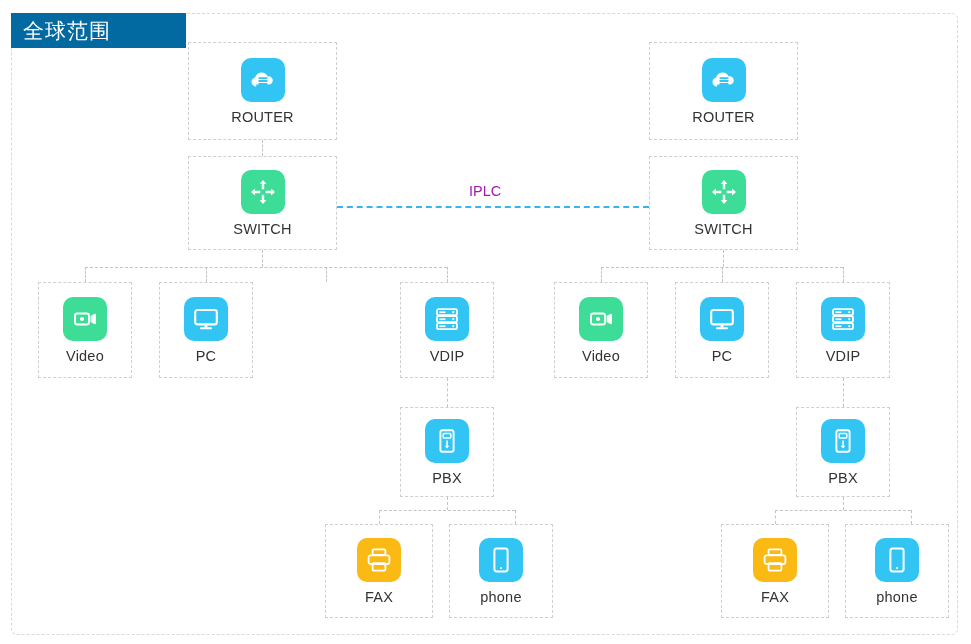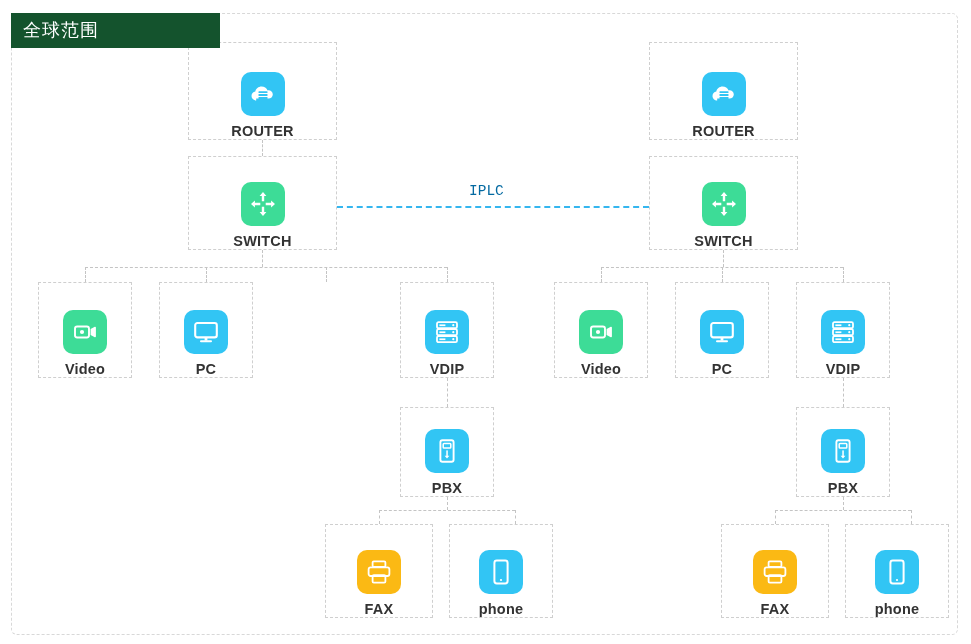--- a/index.html
+++ b/index.html
@@ -14,37 +14,36 @@
     position:absolute;left:0;top:0;width:971px;height:644px;
   }
   .outer-region{
     position:absolute;left:11px;top:13px;width:947px;height:622px;
     border:1px dashed #d8d8d8;border-radius:6px;box-sizing:border-box;
     background:#fff;
   }
 
   
   .region-title{
-    position:absolute;left:11px;top:13px;width:209px;height:35px;
-    background:#14532d;color:#ffffff;
-    font-size:18px;line-height:35px;
+    position:absolute;left:11px;top:13px;width:175px;height:35px;
+    background:#0369a1;color:#ffffff;
+    font-size:21px;line-height:35px;
     padding-left:12px;box-sizing:border-box;
     letter-spacing:1px;
     z-index:6;
   }
 
   
   .node{
     position:absolute;box-sizing:border-box;
     border:1px dashed #cfcfcf;
     display:flex;flex-direction:column;
-    align-items:center;justify-content:flex-end;
+    align-items:center;justify-content:center;
     background:transparent;
     z-index:4;
-    font-weight:bold;
   }
   .node .glyph{
     width:44px;height:44px;border-radius:10px;
     display:flex;align-items:center;justify-content:center;
     margin-bottom:7px;
   }
   .node .glyph svg{display:block;}
   .node .caption{
     font-size:14.5px;color:#333333;white-space:nowrap;
     letter-spacing:.2px;
@@ -57,23 +56,22 @@
 
   
   .conn{position:absolute;z-index:2;}
   .conn-v{border-left:1px dashed #c4c4c4;width:0;}
   .conn-h{border-top:1px dashed #c4c4c4;height:0;}
   .link-iplc{
     position:absolute;height:0;z-index:3;
     border-top:2px dashed #35b6ef;
   }
   .link-label{
-    position:absolute;font-size:14.5px;color:#0369a1;z-index:5;
+    position:absolute;font-size:14.5px;color:#a21caf;z-index:5;
     white-space:nowrap;
-    font-family:Liberation Mono, monospace;
   }
 </style>
 </head>
 <body>
 
 <div id="diagram-canvas">
 
   <div class="outer-region"></div>
 
   <div class="region-title">全球范围</div>

